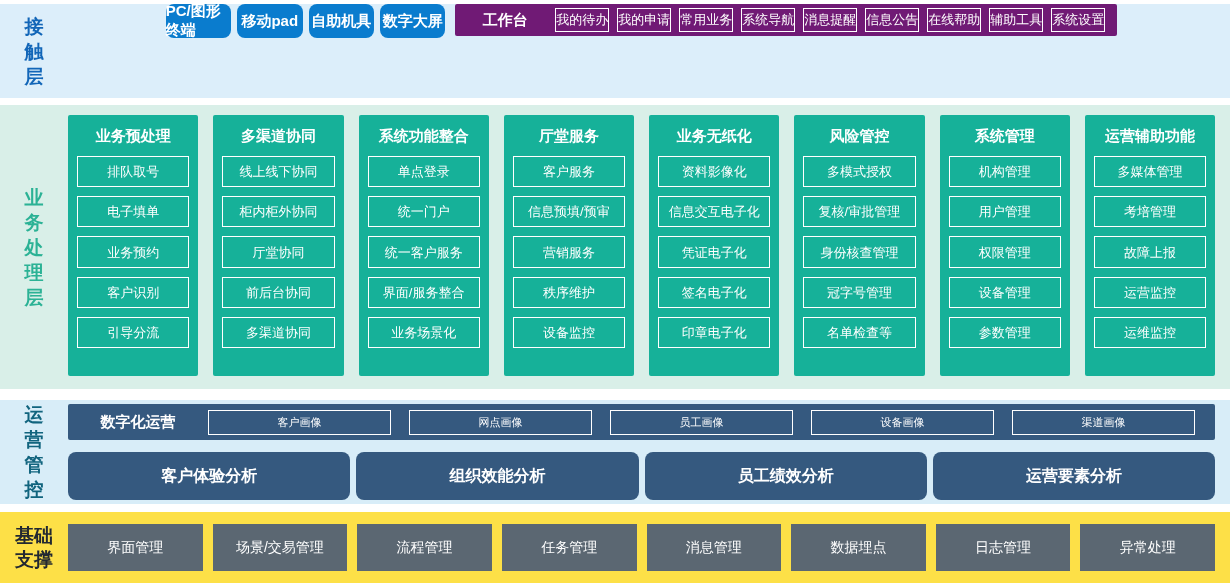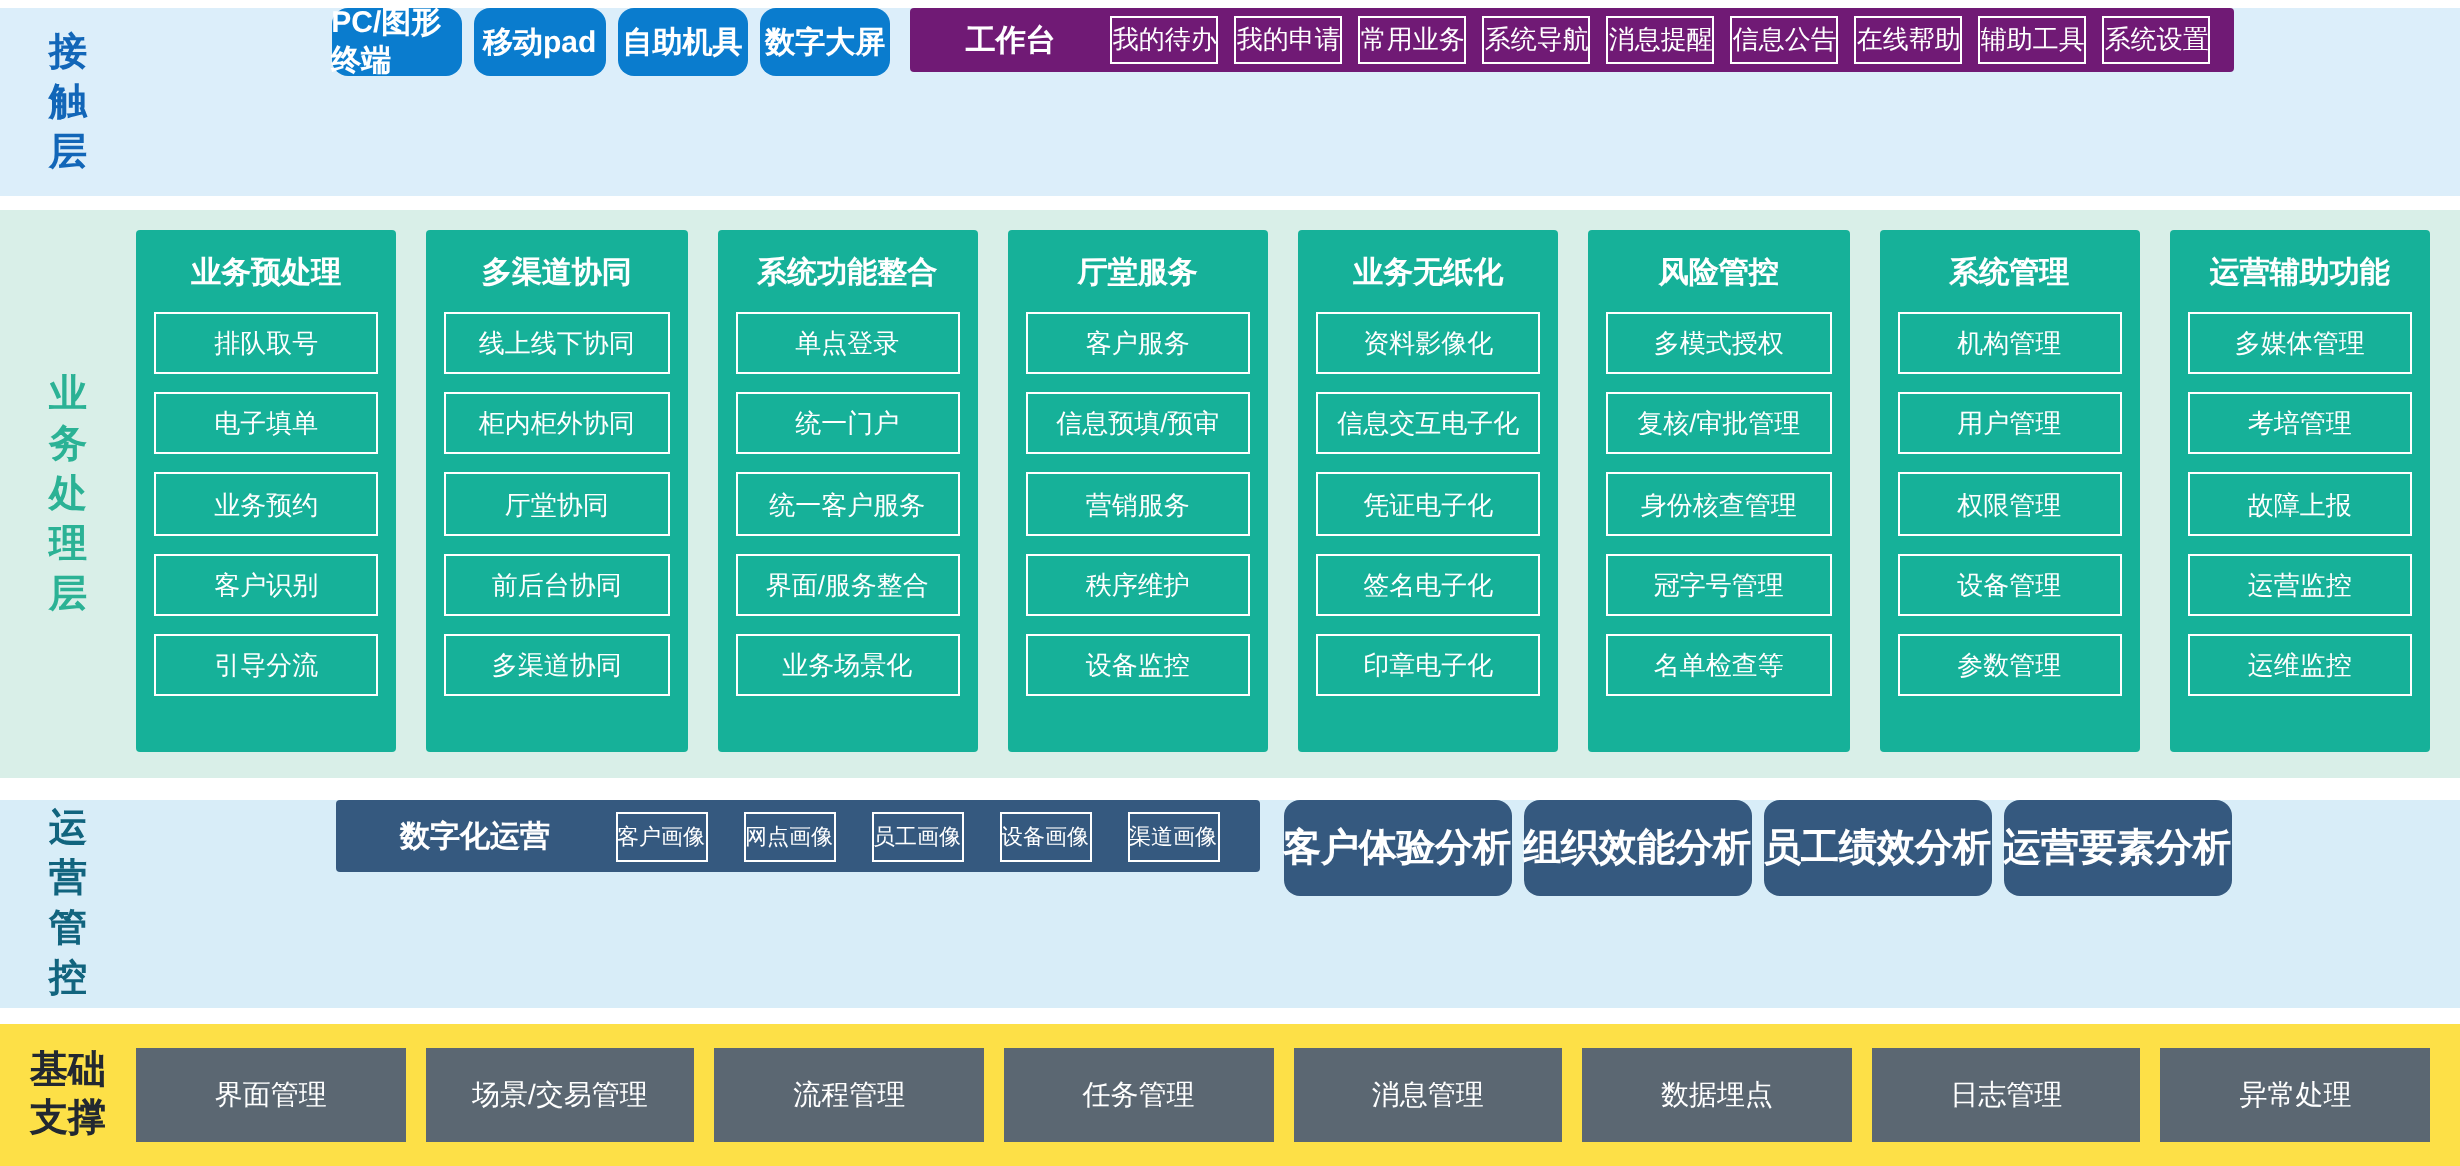--- a/index.html
+++ b/index.html
@@ -90,21 +90,21 @@
   }
   .col-items { flex: 1; display: flex; flex-direction: column; gap: 9px; }
   .cell {
     flex: 1; border: 1px solid #ffffff;
     color: #fff; font-size: 13px; line-height: 15px;
     display: flex; align-items: center; justify-content: center;
     text-align: center; padding: 1px 2px;
   }
 
   
-  .ops-inner { display: flex; flex-direction: row; justify-content: center; height: 100%; gap: 12px; }
+  .ops-inner { display: flex; flex-direction: column; justify-content: center; height: 100%; gap: 12px; }
   .digital-bar {
     height: 36px; background: #35597f; border-radius: 2px;
     display: flex; align-items: center; padding-right: 20px;
   }
   .digital-label {
     width: 140px; flex: 0 0 140px;
     color: #fff; font-weight: bold; font-size: 15px;
     text-align: center;
   }
   .profile-item {
@@ -113,21 +113,21 @@
     color: #fff; font-size: 11px;
     display: flex; align-items: center; justify-content: center;
     white-space: nowrap;
   }
   .profile-item:last-child { margin-right: 0; }
   .analysis-row { display: flex; gap: 6px; }
   .analysis-btn {
     flex: 1; height: 48px;
     background: #35597f; color: #fff; border-radius: 8px;
     display: flex; align-items: center; justify-content: center;
-    font-weight: bold; font-size: 19px;
+    font-weight: bold; font-size: 16px;
   }
 
   
   .foundation-inner { display: flex; align-items: center; height: 100%; gap: 10px; }
   .foundation-box {
     flex: 1; height: 47px;
     background: #5b6772; color: #fff; font-size: 14px;
     display: flex; align-items: center; justify-content: center;
     white-space: nowrap;
   }

